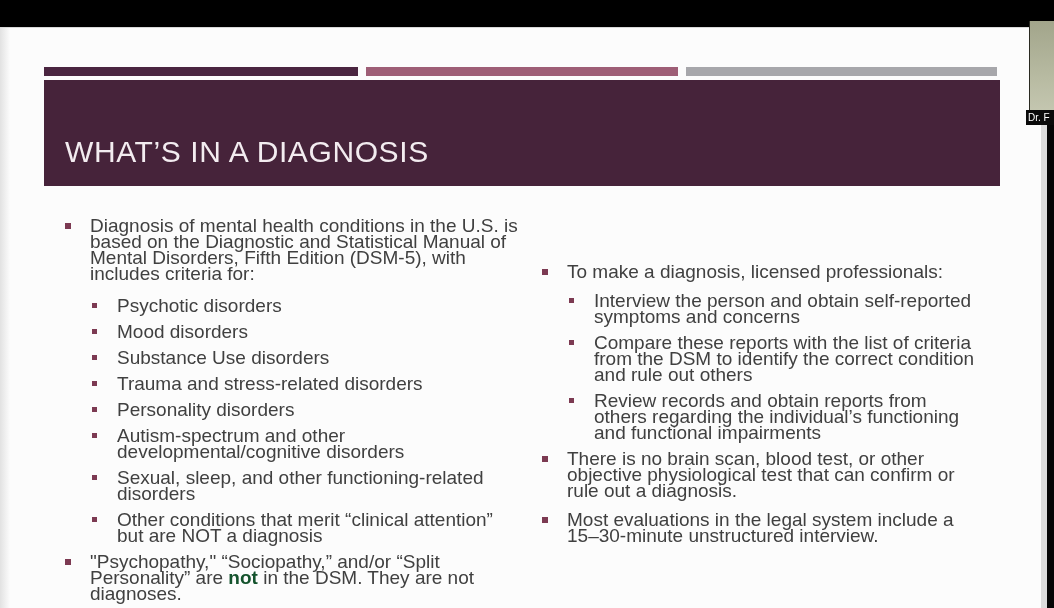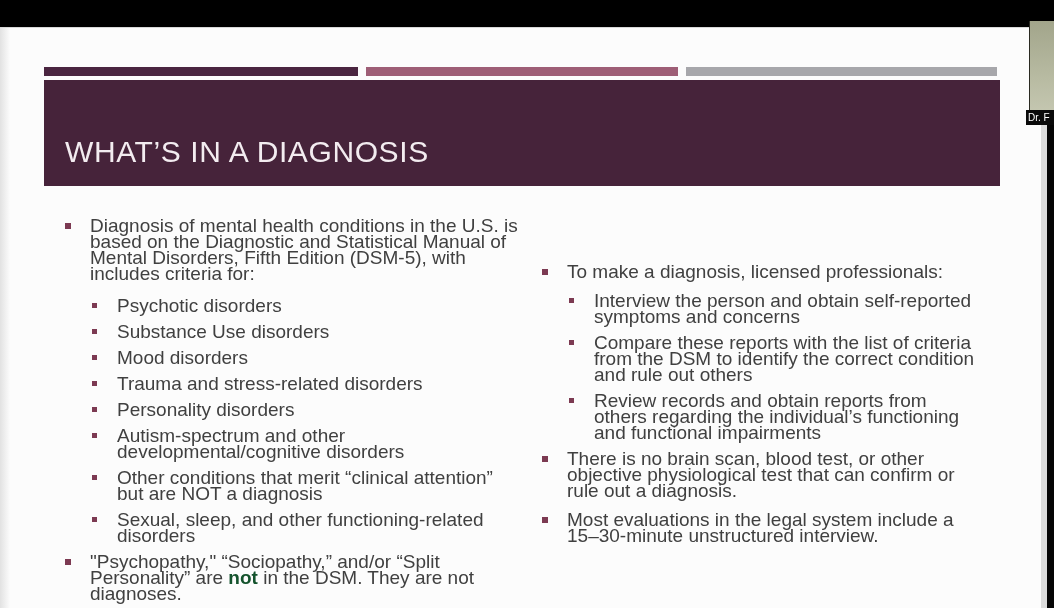--- a/index.html
+++ b/index.html
@@ -127,45 +127,45 @@
       <div class="item l1">
         <span class="sq"></span>
         <span class="txt">Diagnosis of mental health conditions in the U.S. is based on the Diagnostic and Statistical Manual of Mental Disorders, Fifth Edition (DSM-5), with includes criteria for:</span>
       </div>
       <div class="item l2">
         <span class="sq"></span>
         <span class="txt">Psychotic disorders</span>
       </div>
       <div class="item l2">
         <span class="sq"></span>
+        <span class="txt">Mood disorders</span>
+      </div>
+      <div class="item l2">
+        <span class="sq"></span>
         <span class="txt">Substance Use disorders</span>
       </div>
       <div class="item l2">
         <span class="sq"></span>
-        <span class="txt">Mood disorders</span>
-      </div>
-      <div class="item l2">
-        <span class="sq"></span>
         <span class="txt">Trauma and stress-related disorders</span>
       </div>
       <div class="item l2">
         <span class="sq"></span>
         <span class="txt">Personality disorders</span>
       </div>
       <div class="item l2">
         <span class="sq"></span>
         <span class="txt">Autism-spectrum and other developmental/cognitive disorders</span>
       </div>
       <div class="item l2">
         <span class="sq"></span>
+        <span class="txt">Sexual, sleep, and other functioning-related disorders</span>
+      </div>
+      <div class="item l2">
+        <span class="sq"></span>
         <span class="txt">Other conditions that merit “clinical attention” but are NOT a diagnosis</span>
-      </div>
-      <div class="item l2">
-        <span class="sq"></span>
-        <span class="txt">Sexual, sleep, and other functioning-related disorders</span>
       </div>
       <div class="item l1">
         <span class="sq"></span>
         <span class="txt"><span>"Psychopathy," “Sociopathy,” and/or “Split Personality” are </span><b>not</b><span> in the DSM. They are not diagnoses.</span></span>
       </div>
     </div>
 
     <div class="col right">
       <div class="item l1">
         <span class="sq"></span>

